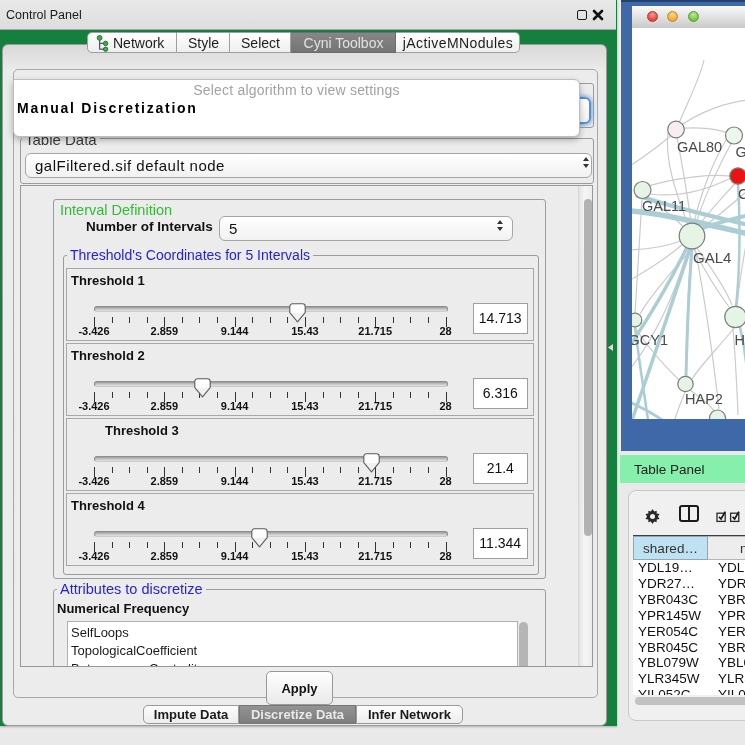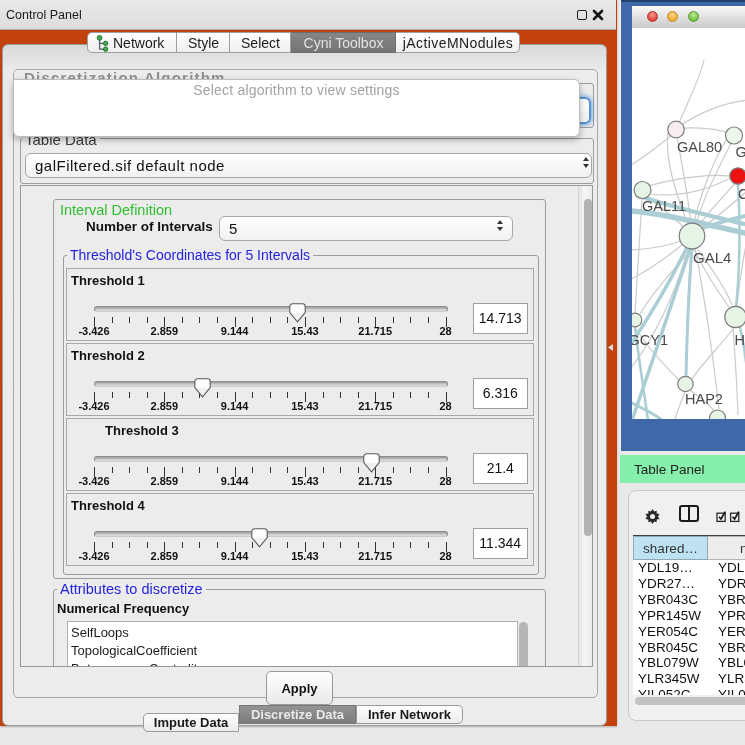--- a/index.html
+++ b/index.html
@@ -16,21 +16,21 @@
   .track{width:351.5px;height:4px;margin-top:-1px;border-radius:3px;background:linear-gradient(#989898,#c4c4c4 50%,#e2e2e2);border:1px solid #8e8e8e;border-bottom-color:#cccccc;}
   .tkM{top:48px;width:1px;height:9.5px;background:#333;}
   .tkm{top:48px;width:1px;height:5.5px;background:#333;}
   .tlab{top:56px;width:60px;text-align:center;font-size:11px;font-weight:bold;color:#111;}
   .vbox{left:406px;top:33.5px;width:54.5px;height:31px;background:#fff;border:1px solid #9f9f9f;box-sizing:border-box;display:flex;align-items:center;justify-content:center;font-size:14px;color:#111;}
   .spin .dn{width:0;height:0;border-left:3.5px solid transparent;border-right:3.5px solid transparent;border-top:4.5px solid #333;}
 </style>
 </head>
 <body>
 
-<div class="abs" id="leftwin" style="left:0;top:0;width:617px;height:726px;background:#c2410c;box-shadow:0 1px 2px rgba(0,0,0,.25);">
+<div class="abs" id="leftwin" style="left:0;top:0;width:617px;height:726px;background:#15803d;box-shadow:0 1px 2px rgba(0,0,0,.25);">
 
   <div class="abs" style="left:0;top:0;width:616px;height:29px;background:linear-gradient(#e9e9e9,#dddddd);border-bottom:1px solid #a8a8a8;">
     <div class="abs" style="left:6px;top:0;height:29px;display:flex;align-items:center;font-size:12.5px;color:#1c1c1c;">Control Panel</div>
     <div class="abs" style="left:577px;top:10px;width:8px;height:8px;border:1.6px solid #1a1a1a;border-radius:2px;"></div>
     <svg class="abs" style="left:592px;top:9px;" width="12" height="12" viewBox="0 0 12 12">
       <path d="M2 2 L10 10 M10 2 L2 10" stroke="#111" stroke-width="2.6" stroke-linecap="round"></path>
     </svg>
   </div>
 
   <div class="abs" style="left:2px;top:44px;width:605px;height:682px;border:1px solid #9b9b9b;border-radius:6px;box-sizing:border-box;background:linear-gradient(#d9d9d9,#ebebeb 26px,#ececec);"></div>
@@ -54,21 +54,20 @@
     <div class="abs" style="left:26px;top:0;width:60px;height:21px;display:flex;align-items:center;font-size:14px;color:#1c1c1c;">Network</div>
     <div class="abs" style="left:90px;top:0;width:53px;height:21px;display:flex;align-items:center;justify-content:center;font-size:14px;color:#1c1c1c;">Style</div>
     <div class="abs" style="left:143px;top:0;width:61px;height:21px;display:flex;align-items:center;justify-content:center;font-size:14px;color:#1c1c1c;">Select</div>
     <div class="abs" style="left:204px;top:0;width:105px;height:21px;display:flex;align-items:center;justify-content:center;font-size:14px;color:#e2e2e2;">Cyni Toolbox</div>
     <div class="abs" style="left:309px;top:0;width:124px;height:21px;display:flex;align-items:center;justify-content:center;font-size:14px;letter-spacing:.4px;color:#1c1c1c;">jActiveMNodules</div>
   </div>
 
   <div class="abs" style="left:13px;top:69px;width:585px;height:629px;border:1px solid #a8a8a8;border-radius:5px;box-sizing:border-box;background:#ececec;"></div>
 
   <div class="grpborder" style="left:20px;top:83px;width:572px;height:43px;"></div>
-  <div class="grptitle" style="left:21px;top:70px;color:#8f8f8f;font-weight:bold;letter-spacing:1.2px;">Discretization Algorithm</div>
 
   <div class="abs" style="left:300px;top:97px;width:287px;height:23px;border-radius:6px;background:linear-gradient(#ffffff,#f1f1f1);border:2px solid #5592d2;box-shadow:0 0 4px 1px rgba(90,150,215,.85);"></div>
 
   <div class="grpborder" style="left:20px;top:138px;width:572px;height:44px;"></div>
   <div class="grptitle" style="left:22px;top:132px;color:#3c3c3c;">Table Data</div>
   <div class="combo" style="left:25px;top:153px;width:565px;height:23px;">
     <div class="ctext" style="letter-spacing:.5px;">galFiltered.sif default node</div>
     <div class="spin" style="left:557px;top:3px;">
         <div class="up"></div>
         <div class="dn"></div>
@@ -275,28 +274,29 @@
     </div>
     <div class="abs" style="left:498px;top:436px;width:9px;height:80px;background:#b5b5b5;border-radius:5px;"></div>
 
     <div class="abs" style="left:557px;top:0;width:15px;height:482px;background:linear-gradient(90deg,#e3e3e3,#f6f6f6 40%,#e9e9e9);border-left:1px solid #d5d5d5;"></div>
     <div class="abs" style="left:563px;top:13px;width:8px;height:337px;background:#b2b2b2;border-radius:5px;"></div>
   </div>
 
   <div class="abs" style="left:266px;top:671px;width:67px;height:34px;background:linear-gradient(#ffffff,#e9e9e9);border:1px solid #999;border-radius:5px;box-sizing:border-box;display:flex;align-items:center;justify-content:center;font-size:13px;font-weight:bold;color:#111;">Apply</div>
 
   <div class="abs" style="left:143px;top:705px;height:19px;">
-    <div class="abs" style="left:0;top:8px;width:96px;height:19px;background:linear-gradient(#fdfdfd,#ececec);border:1px solid #9a9a9a;border-radius:5px 0 0 5px;box-sizing:border-box;display:flex;align-items:center;justify-content:center;font-size:13px;font-weight:bold;color:#1b1b1b;">Impute Data</div>
+    <div class="abs" style="left:0;top:0;width:96px;height:19px;background:linear-gradient(#fdfdfd,#ececec);border:1px solid #9a9a9a;border-radius:5px 0 0 5px;box-sizing:border-box;display:flex;align-items:center;justify-content:center;font-size:13px;font-weight:bold;color:#1b1b1b;">Impute Data</div>
     <div class="abs" style="left:96px;top:0;width:117px;height:19px;background:linear-gradient(#939393,#7d7d7d);border:1px solid #777;box-sizing:border-box;display:flex;align-items:center;justify-content:center;font-size:13px;font-weight:bold;color:#e9e9e9;">Discretize Data</div>
     <div class="abs" style="left:213px;top:0;width:107px;height:19px;background:linear-gradient(#fdfdfd,#ececec);border:1px solid #9a9a9a;border-radius:0 5px 5px 0;box-sizing:border-box;display:flex;align-items:center;justify-content:center;font-size:13px;font-weight:bold;color:#1b1b1b;">Infer Network</div>
   </div>
 </div>
 
 <div class="abs" style="left:13px;top:79px;width:565px;height:56px;background:#ffffff;border:1px solid #bdbdbd;border-radius:0 6px 6px 6px;box-shadow:0 3px 6px rgba(0,0,0,.28);z-index:50;">
   <div class="abs" style="left:0;top:2px;width:565px;height:16px;text-align:center;font-size:14px;letter-spacing:.2px;color:#a2a2a2;">Select algorithm to view settings</div>
+  <div class="abs" style="left:3px;top:20px;font-size:14px;font-weight:bold;letter-spacing:1.75px;color:#000;">Manual Discretization</div>
 </div>
 
 <div class="abs" style="left:608px;top:344px;width:5px;height:7px;background:#dcdcdc;clip-path:polygon(100% 0,0 50%,100% 100%);"></div>
 
 <div class="abs" style="left:620px;top:0;width:125px;height:451px;background:#3e68a7;border-left:1px solid #f2efe8;box-sizing:border-box;">
   <div class="abs" style="left:0;top:0;width:125px;height:2px;background:#24426d;"></div>
 
   <div class="abs" style="left:11px;top:6px;width:114px;height:22px;background:linear-gradient(#fafafa,#c9c9c9);border-bottom:1px solid #888;">
     <div class="abs" style="left:15px;top:5px;width:11px;height:11px;border-radius:50%;background:radial-gradient(circle at 50% 30%,#f59a90,#e0443a 70%);border:1px solid #b03830;box-sizing:border-box;"></div>
     <div class="abs" style="left:35px;top:5px;width:11px;height:11px;border-radius:50%;background:radial-gradient(circle at 50% 30%,#fbd98c,#efa933 70%);border:1px solid #c08a28;box-sizing:border-box;"></div>

